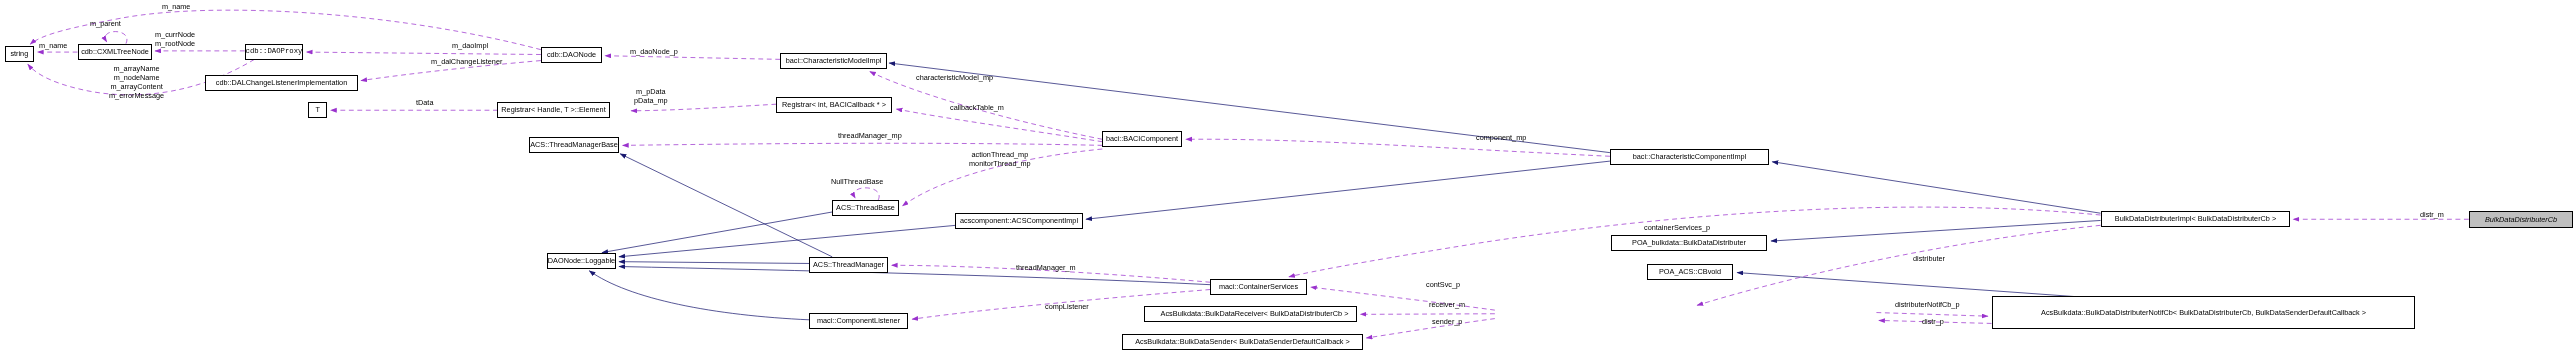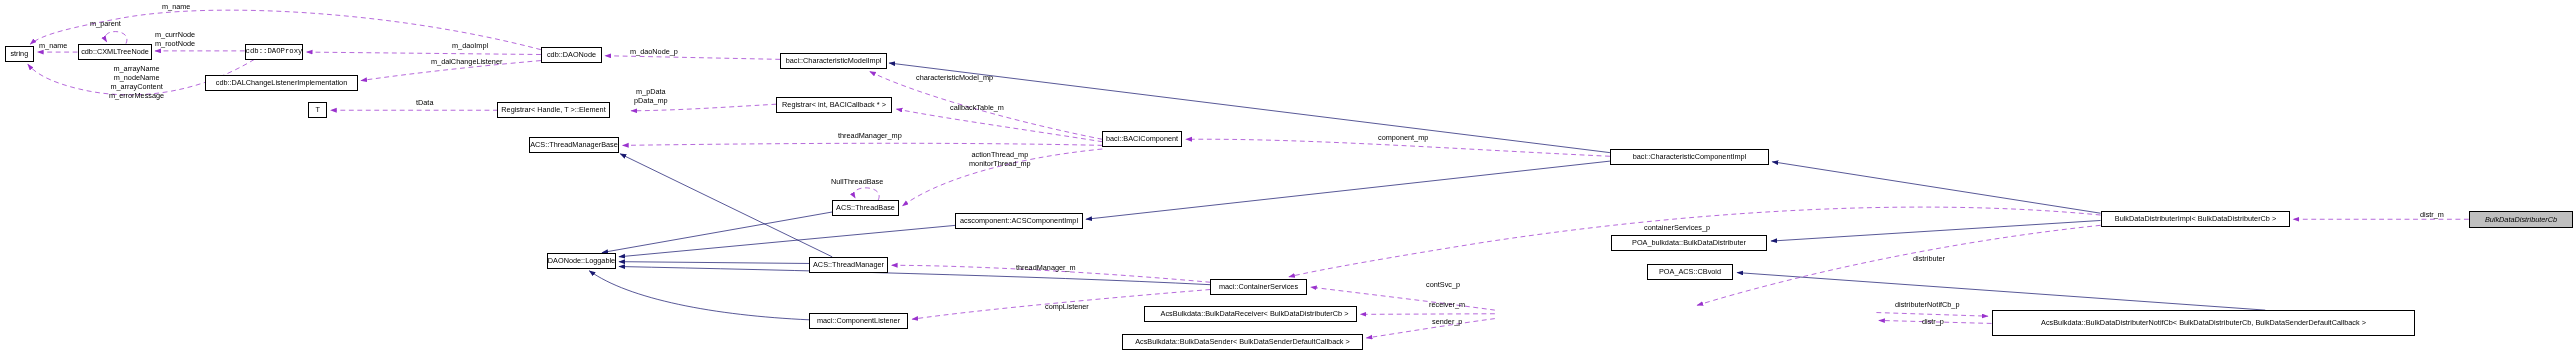--- a/index.html
+++ b/index.html
@@ -108,21 +108,21 @@
     <div class="node" style="left: 1610px; top: 149px; width: 159px; height: 15.7px;">baci::CharacteristicComponentImpl</div>
     <div class="node" style="left: 2101px; top: 211px; width: 189px; height: 15.7px;">BulkDataDistributerImpl&lt; BulkDataDistributerCb &gt;</div>
     <div class="node" style="left: 1611px; top: 235px; width: 156px; height: 15.7px;">POA_bulkdata::BulkDataDistributer</div>
     <div class="node" style="left: 1647px; top: 264px; width: 86px; height: 15.7px;">POA_ACS::CBvoid</div>
     <div class="node" style="left: 547px; top: 253px; width: 69px; height: 15.7px;">DAONode::Loggable</div>
     <div class="node" style="left: 809px; top: 257px; width: 79px; height: 15.7px;">ACS::ThreadManager</div>
     <div class="node" style="left: 809px; top: 313px; width: 99px; height: 15.7px;">maci::ComponentListener</div>
     <div class="node" style="left: 1210px; top: 279px; width: 97px; height: 15.7px;">maci::ContainerServices</div>
     <div class="node" style="left: 1144px; top: 306px; width: 213px; height: 15.7px; padding-left: 8px;">AcsBulkdata::BulkDataReceiver&lt; BulkDataDistributerCb &gt;</div>
     <div class="node" style="left: 1122px; top: 334px; width: 241px; height: 15.7px;">AcsBulkdata::BulkDataSender&lt; BulkDataSenderDefaultCallback &gt;</div>
-    <div class="node" style="left: 1992px; top: 310px; width: 423px; height: 26px;">AcsBulkdata::BulkDataDistributerNotifCb&lt; BulkDataDistributerCb, BulkDataSenderDefaultCallback &gt;</div>
+    <div class="node" style="left: 1992px; top: 296px; width: 423px; height: 33px;">AcsBulkdata::BulkDataDistributerNotifCb&lt; BulkDataDistributerCb, BulkDataSenderDefaultCallback &gt;</div>
     <div class="node main" style="left: 2469px; top: 211px; width: 104px; height: 17px; font-style: italic;">BulkDataDistributerCb</div>
     <div class="edge-label" style="left: 162px; top: 2.4px;">m_name</div>
     <div class="edge-label" style="left: 90px; top: 19.4px;">m_parent</div>
     <div class="edge-label" style="left: 39px; top: 41px;">m_name</div>
     <div class="edge-label" style="left: 155px; top: 30px;">m_currNode
 m_rootNode</div>
     <div class="edge-label" style="left: 85px; top: 64px; margin-left: 24px;">m_arrayName
 m_nodeName
 m_arrayContent
 m_errorMessage</div>
@@ -131,21 +131,21 @@
     <div class="edge-label" style="left: 630px; top: 47px;">m_daoNode_p</div>
     <div class="edge-label" style="left: 416px; top: 98px;">tData</div>
     <div class="edge-label" style="left: 634px; top: 87px;">m_pData
 pData_mp</div>
     <div class="edge-label" style="left: 916px; top: 73px;">characteristicModel_mp</div>
     <div class="edge-label" style="left: 950px; top: 103px;">callbackTable_m</div>
     <div class="edge-label" style="left: 838px; top: 131px;">threadManager_mp</div>
     <div class="edge-label" style="left: 969px; top: 150px;">actionThread_mp
 monitorThread_mp</div>
     <div class="edge-label" style="left: 831px; top: 177px;">NullThreadBase</div>
-    <div class="edge-label" style="left: 1378px; top: 133px;">component_mp</div>
+    <div class="edge-label" style="left: 1476px; top: 133px;">component_mp</div>
     <div class="edge-label" style="left: 1644px; top: 223px;">containerServices_p</div>
     <div class="edge-label" style="left: 1016px; top: 263px;">threadManager_m</div>
     <div class="edge-label" style="left: 1001px; top: 302px; padding-left: 44px;">compListener</div>
     <div class="edge-label" style="left: 1426px; top: 280px;">contSvc_p</div>
     <div class="edge-label" style="left: 1429px; top: 300px;">receiver_m</div>
     <div class="edge-label" style="left: 1432px; top: 317px;">sender_p</div>
     <div class="edge-label" style="left: 1913px; top: 254px;">distributer</div>
     <div class="edge-label" style="left: 1895px; top: 300px;">distributerNotifCb_p</div>
     <div class="edge-label" style="left: 1922px; top: 317px;">distr_p</div>
     <div class="edge-label" style="left: 2420px; top: 210px;">distr_m</div>

